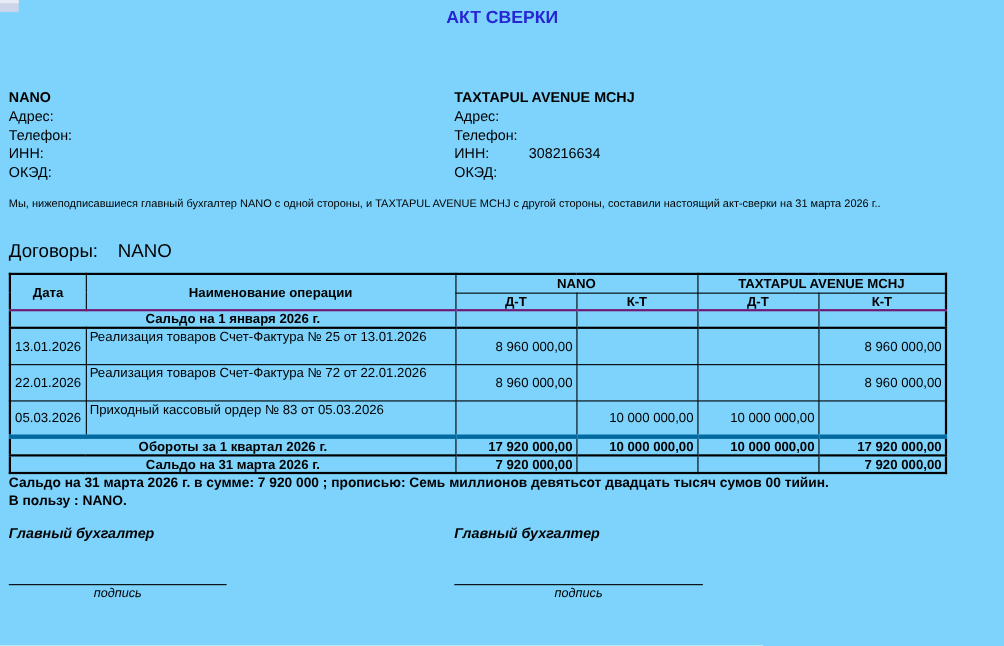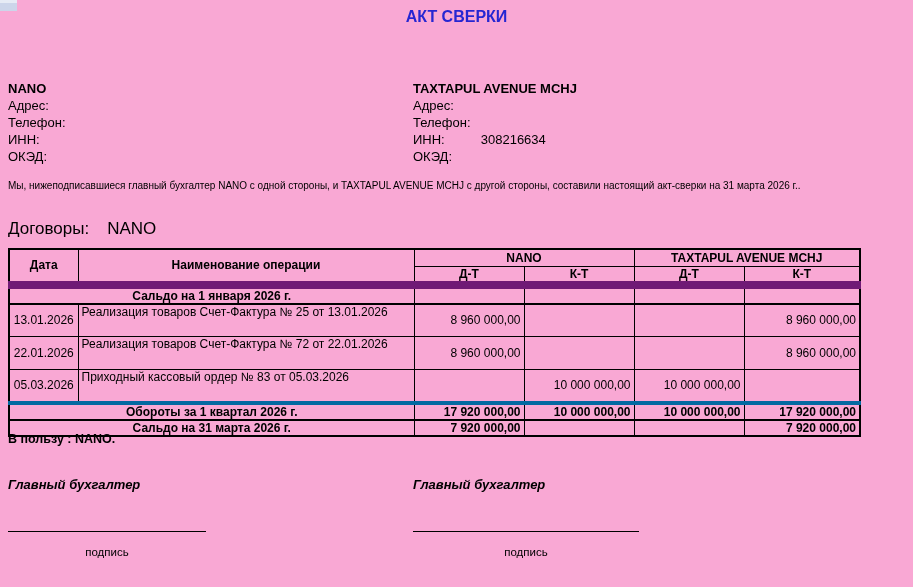--- a/index.html
+++ b/index.html
@@ -2,21 +2,21 @@
 <html style="--title-blue: #2626d2;"><head>
 <meta charset="utf-8">
 <style>
   :root { --title-blue: #2626d2; }
   * { box-sizing: border-box; }
   html, body { margin: 0; padding: 0; background: #ffffff; }
   .page {
     position: relative;
     width: 913px;
     height: 587px;
-    background: #f9a8d4;
+    background: #7dd3fc;
     font-family: "Liberation Sans", sans-serif;
     color: #000000;
     overflow: hidden;
   }
 
   
   .corner-artifact {
     position: absolute; left: 0; top: 0;
     width: 17px; height: 11px;
     background: #ccd5ea;
@@ -58,21 +58,21 @@
   }
   .acct-table th, .acct-table td {
     border: 1px solid #000;
     padding: 0 3px;
     overflow: hidden;
   }
   .acct-table th { font-weight: bold; text-align: center; vertical-align: middle; }
   .row-group-hdr { height: 17px; }
   .row-sub-hdr { height: 16px; margin-top: 40px; }
   .row-balance-open td, .row-turnover td, .row-closing td { height: 15px; }
-  .row-balance-open td { border-top: 8px solid #701a75; border-bottom: 2px solid #000; }
+  .row-balance-open td { border-top: 2px solid #701a75; border-bottom: 2px solid #000; }
   .row-turnover td { border-top: 4px solid #0369a1; }
   .row-closing td { border-top: 2px solid #000; }
   .row-op td { height: 33px; }
   .cell-span-label { font-weight: bold; text-align: center; vertical-align: middle; }
   .cell-date { text-align: center; vertical-align: middle; }
   .cell-op { text-align: left; vertical-align: top; padding-top: 1px; white-space: nowrap; }
   .cell-num { text-align: right; vertical-align: middle; white-space: nowrap; }
   .bold td, td.bold { font-weight: bold; }
 
   
@@ -86,21 +86,21 @@
     position: absolute; top: 477px;
     font-size: 13px; font-weight: bold; font-style: italic;
   }
   .sig-title.left { left: 8px; }
   .sig-title.right { left: 413px; }
 
   .sig-block { position: absolute; top: 531px; border-top: 1px solid #000; }
   .sig-block.left  { left: 8px;   width: 198px; }
   .sig-block.right { left: 413px; width: 226px; }
   .sig-caption {
-    text-align: center; font-size: 11.5px; margin-top: 14px;
+    text-align: center; font-size: 11.5px; font-style: italic; margin-top: 2px;
   }
 </style>
 </head>
 <body>
 
 <div class="page">
 
   <div class="corner-artifact"></div>
 
   <div class="doc-header">
@@ -195,20 +195,21 @@
         <td colspan="2" class="cell-span-label">Сальдо на  31 марта 2026 г.</td>
         <td class="cell-num">7 920 000,00</td>
         <td class="cell-num"></td>
         <td class="cell-num"></td>
         <td class="cell-num">7 920 000,00</td>
       </tr>
     </tbody>
   </table>
 
   <div class="summary">
+    <div>Сальдо на 31 марта 2026 г.   в сумме: 7 920 000 ; прописью: Семь миллионов девятьсот двадцать тысяч сумов 00 тийин.</div>
     <div>В пользу : NANO.</div>
   </div>
 
   <div class="sig-title left">Главный бухгалтер</div>
   <div class="sig-title right">Главный бухгалтер</div>
 
   <div class="sig-block left">
     <div class="sig-caption">подпись</div>
   </div>
   <div class="sig-block right">

